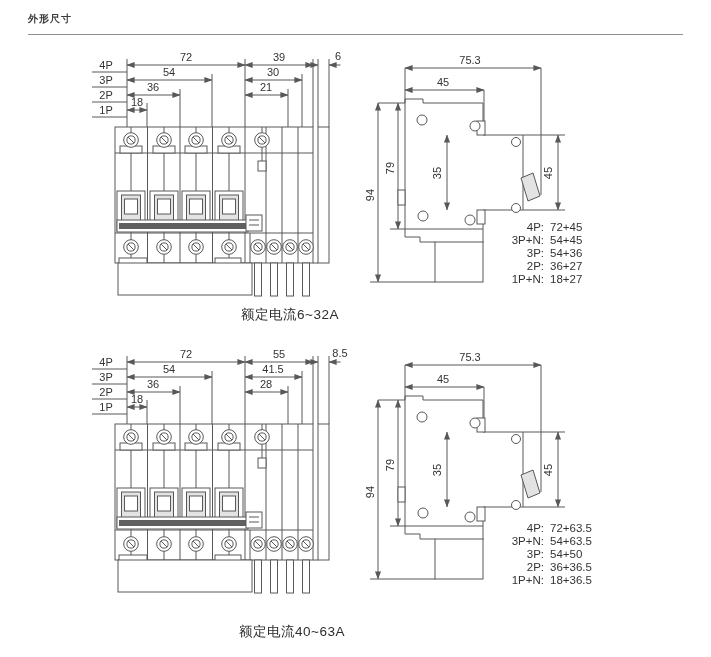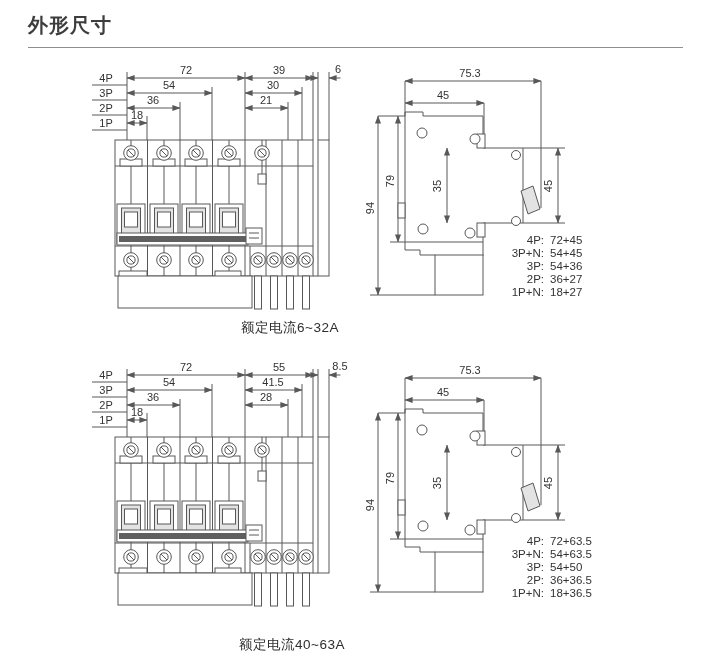--- a/index.html
+++ b/index.html
@@ -1,18 +1,18 @@
 <!DOCTYPE html>
 <html style="--ink: #585858; --text: #333333; --title: #3d3d3d;"><head>
 <meta charset="utf-8">
 <style>
   html,body{margin:0;padding:0;background:#ffffff;}
   body{width:711px;height:657px;font-family:"Liberation Sans","DejaVu Sans",sans-serif;overflow:hidden;}
   .header{padding:12px 28px 0 28px;}
-  .title{font-size:20px;font-weight:bold;color:var(--title,#3d3d3d);letter-spacing:1px;}
+  .title{font-size:10px;font-weight:bold;color:var(--title,#3d3d3d);letter-spacing:1px;}
   .rule{border:none;border-top:1px solid #8e8e8e;margin:8px 0 0 0;}
   .diagram{display:block;margin-top:10px;}
   svg text{fill:var(--text,#333333);}
   .dim{font-size:11px;}
   .pole{font-size:11px;}
   .formula{font-size:11.5px;}
   .caption{font-size:13.5px;letter-spacing:0.5px;fill:#2e2e2e;}
   .art{stroke:var(--ink,#585858);stroke-width:1;fill:none;}
   .fillw{stroke:var(--ink,#585858);stroke-width:1;fill:#ffffff;}
   .fillg{stroke:var(--ink,#585858);stroke-width:1;fill:#e3e3e3;}

